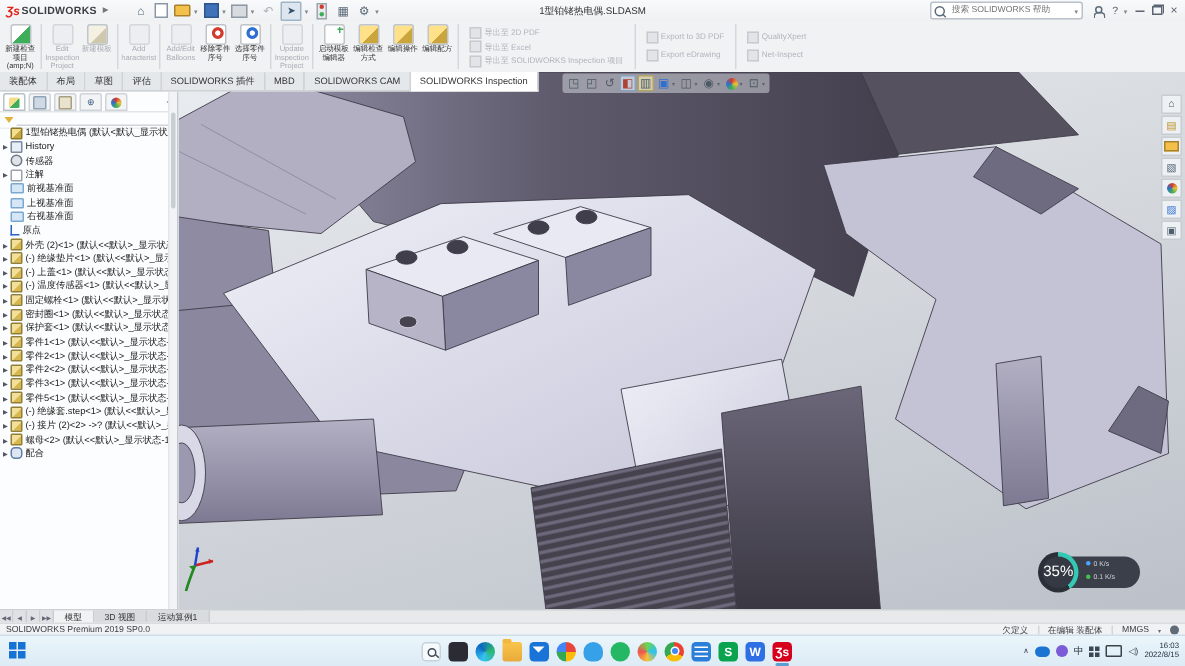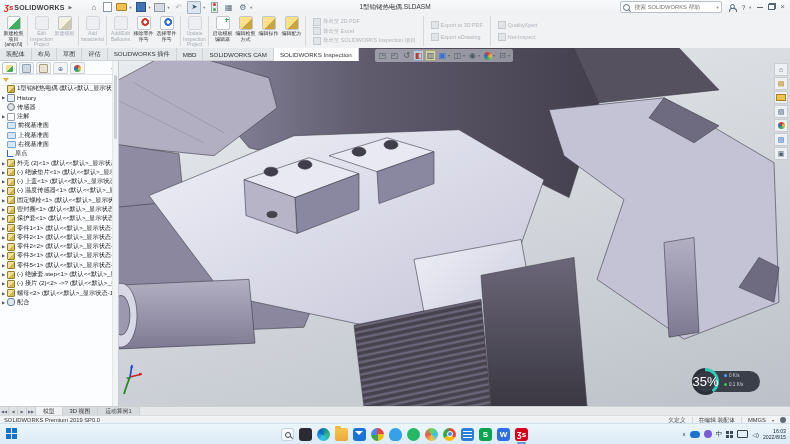--- a/index.html
+++ b/index.html
@@ -104,21 +104,21 @@
   .tp{height:11px;background:#eef1f4;border:1px solid #c8cdd2;border-radius:1px;display:flex;align-items:center;justify-content:center;font-size:7px;color:#4d6070;}
   .tp .fold{width:8px;height:5px;background:#f3c04a;border:1px solid #a8812c;}
   .tp .ball{width:7px;height:7px;border-radius:50%;background:conic-gradient(#d23b2f,#e8c23a,#3fae5a,#2f6fd2,#d23b2f);}
   
   .triad{position:absolute;left:1px;bottom:10px;width:26px;height:36px;z-index:4;}
   
   .speedo{position:absolute;right:30px;bottom:12px;width:68px;height:27px;z-index:4;}
   .sp-pill{position:absolute;left:10px;top:3px;right:0;height:21px;background:#3a3f4a;border-radius:11px;}
   .sp-circ{position:absolute;left:0;top:0;width:27px;height:27px;border-radius:50%;
            background:conic-gradient(#35c8b4 0 40%,#2a2f38 40% 100%);display:flex;align-items:center;justify-content:center;}
-  .sp-inner{width:21px;height:21px;border-radius:50%;background:#343943;color:#fff;font-size:13px;
+  .sp-inner{width:21px;height:21px;border-radius:50%;background:#343943;color:#fff;font-size:10px;
             display:flex;align-items:center;justify-content:center;}
   .sp-rows{position:absolute;left:32px;top:4px;font-size:4.6px;color:#cdd2d8;line-height:1.9;}
   .sp-rows .dot{display:inline-block;width:3px;height:3px;border-radius:50%;margin-right:2px;vertical-align:middle;}
   
   .dtabs{position:absolute;left:0;right:0;bottom:28px;height:9px;background:#e7e9eb;border-top:1px solid #cdd1d4;
          display:flex;align-items:stretch;font-size:5.8px;color:#333;z-index:6;}
   .dnav{display:flex;}
   .dn{width:8px;border-right:1px solid #c9cdd0;background:#dfe2e4;display:flex;align-items:center;justify-content:center;font-size:4px;color:#667;}
   .dtab{padding:0 7px;border-right:1px solid #c9cdd0;background:#d9dcdf;display:flex;align-items:center;white-space:nowrap;}
   .dtab.active{background:#f0f2f3;}

